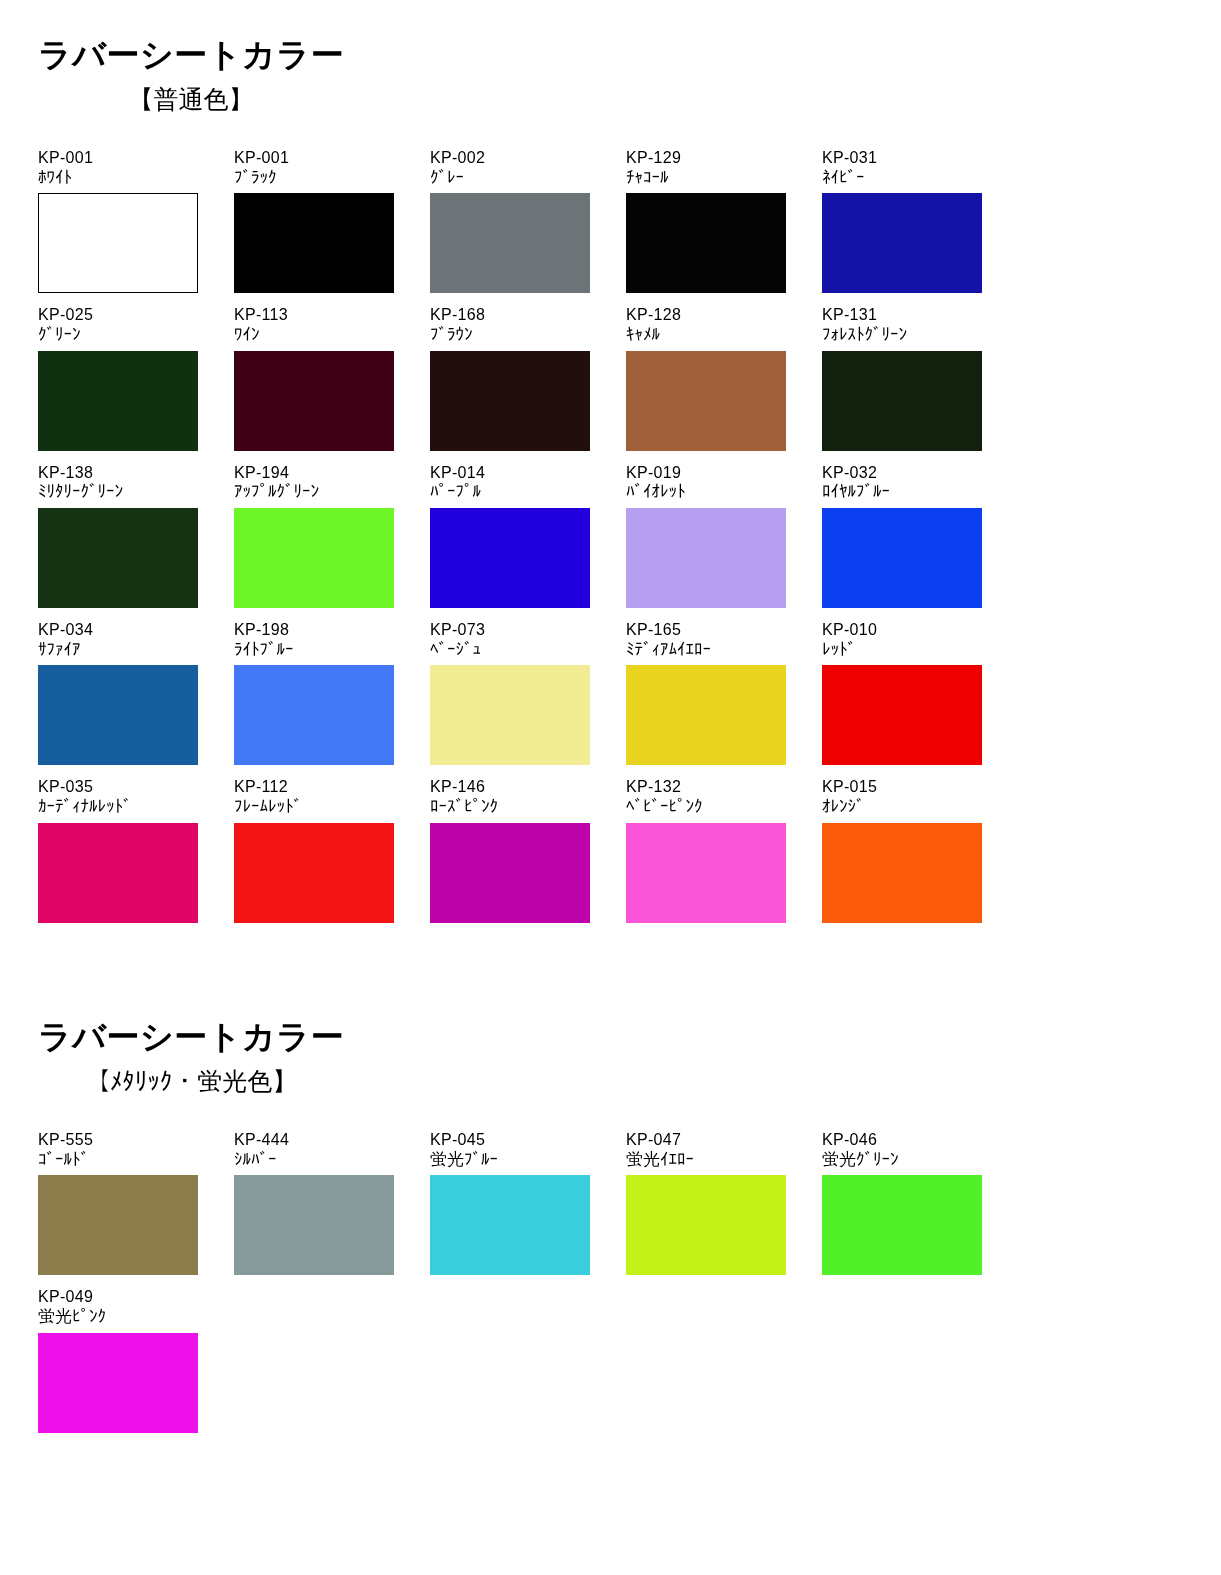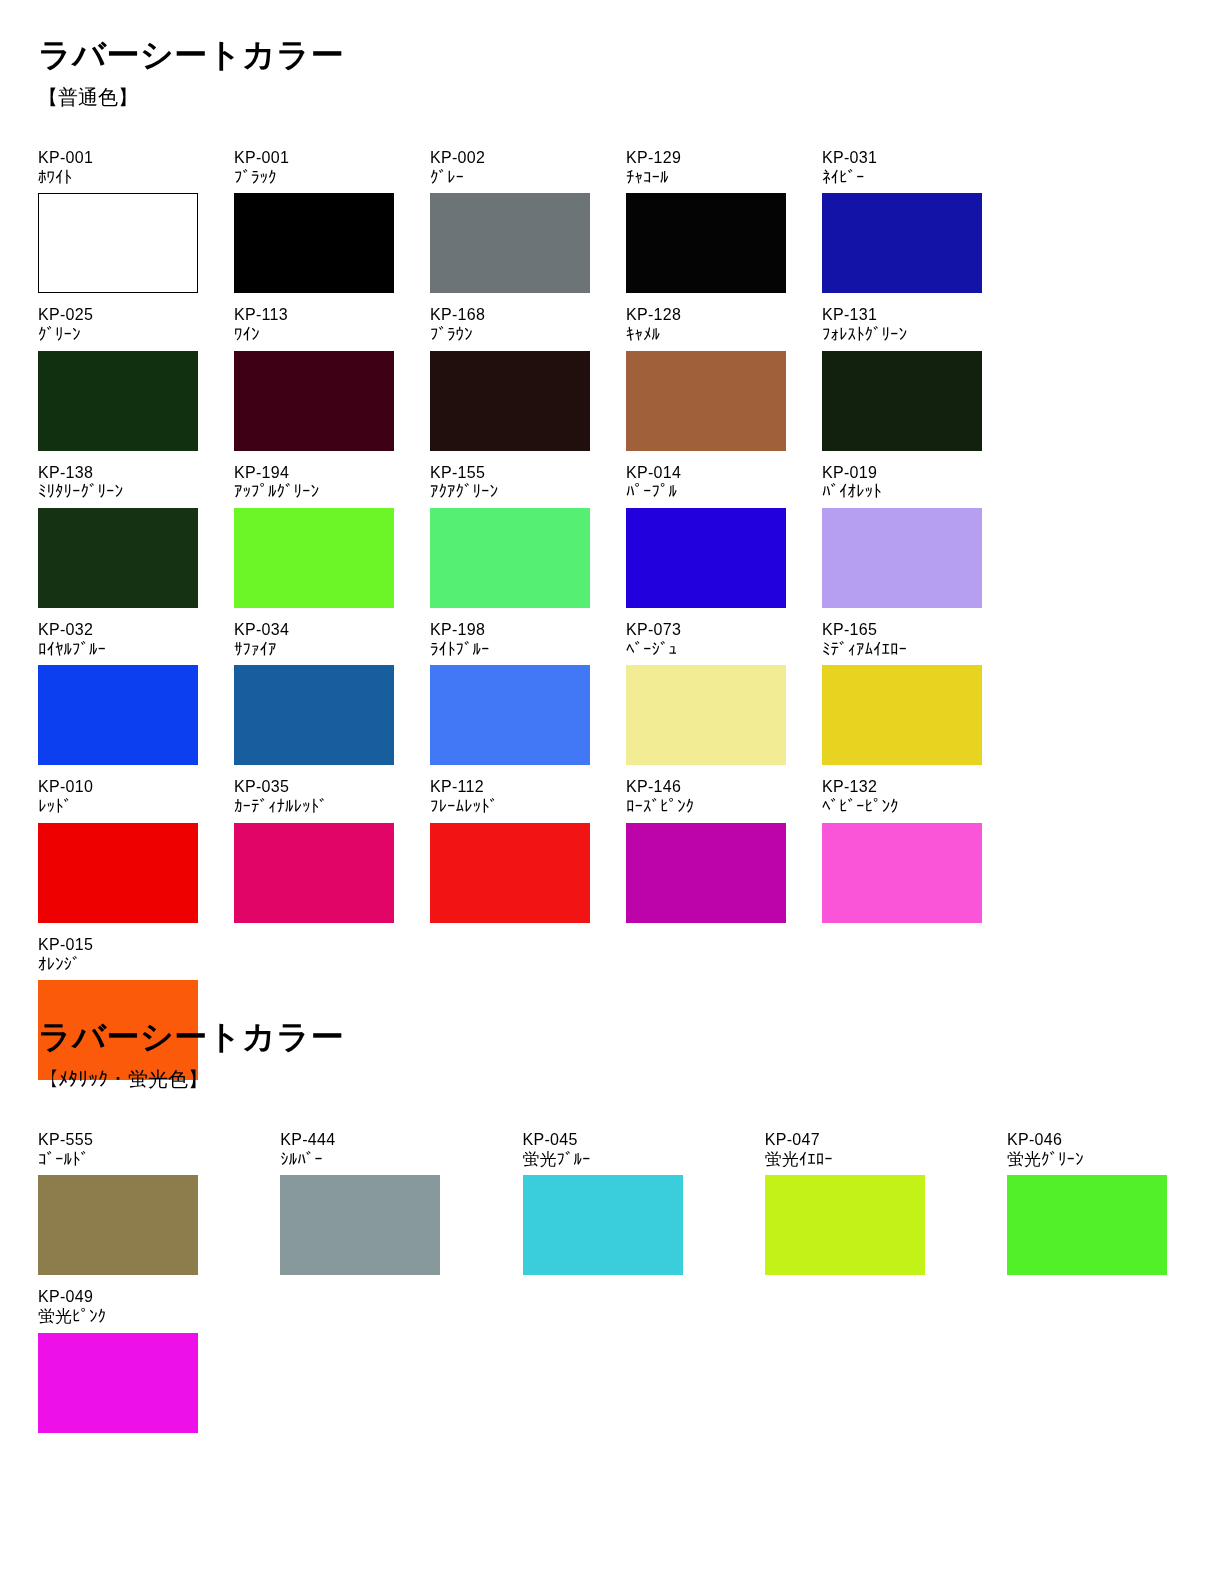--- a/index.html
+++ b/index.html
@@ -26,45 +26,46 @@
   .section-title {
     font-size: 33px;
     font-weight: bold;
     letter-spacing: 0.5px;
     line-height: 1.0;
     margin: 0;
     padding: 0;
     color: #000;
   }
   .section-subtitle {
-    font-size: 20px;
+    font-size: 25px;
     font-weight: normal;
     line-height: 1.0;
     margin: 0;
     padding: 0;
     color: #000;
+    text-align: center;
   }
 
   #section-normal-header { position: absolute; left: 38px; top: 38px; }
   #section-normal-header .section-subtitle { margin-top: 16px; }
 
   #section-metallic-header { position: absolute; left: 38px; top: 1020px; }
   #section-metallic-header .section-subtitle { margin-top: 16px; }
 
   
   .grid {
     position: absolute;
     left: 38px;
     width: 1165px;
     display: flex;
     flex-wrap: wrap;
     align-content: flex-start;
   }
   #grid-normal   { top: 150px; }
-  #grid-metallic { top: 1132px; justify-content: space-between; }
+  #grid-metallic { top: 1132px; }
 
   .swatch-cell {
     width: 196px;
     margin-right: 0px;
     margin-bottom: 14px;
   }
   .swatch-code {
     font-size: 16px;
     font-weight: normal;
     line-height: 1.05;
@@ -154,25 +155,20 @@
         <div class="swatch-code">KP-138</div>
         <div class="swatch-name">ﾐﾘﾀﾘｰｸﾞﾘｰﾝ</div>
         <div class="swatch-chip" style="background: rgb(21, 51, 19);"></div>
       </div>
       <div class="swatch-cell">
         <div class="swatch-code">KP-194</div>
         <div class="swatch-name">ｱｯﾌﾟﾙｸﾞﾘｰﾝ</div>
         <div class="swatch-chip" style="background: rgb(108, 245, 39);"></div>
       </div>
       <div class="swatch-cell">
-        <div class="swatch-code">KP-155</div>
-        <div class="swatch-name">ｱｸｱｸﾞﾘｰﾝ</div>
-        <div class="swatch-chip" style="background: rgb(85, 240, 115);"></div>
-      </div>
-      <div class="swatch-cell">
         <div class="swatch-code">KP-014</div>
         <div class="swatch-name">ﾊﾟｰﾌﾟﾙ</div>
         <div class="swatch-chip" style="background: rgb(34, 0, 221);"></div>
       </div>
       <div class="swatch-cell">
         <div class="swatch-code">KP-019</div>
         <div class="swatch-name">ﾊﾞｲｵﾚｯﾄ</div>
         <div class="swatch-chip" style="background: rgb(182, 158, 240);"></div>
       </div>
       <div class="swatch-cell">

